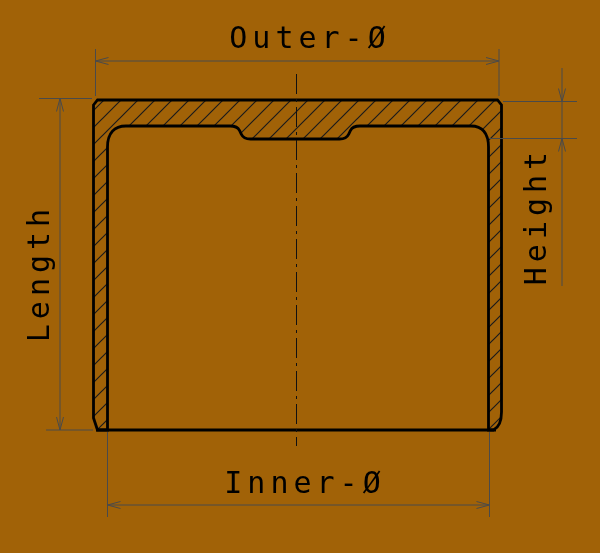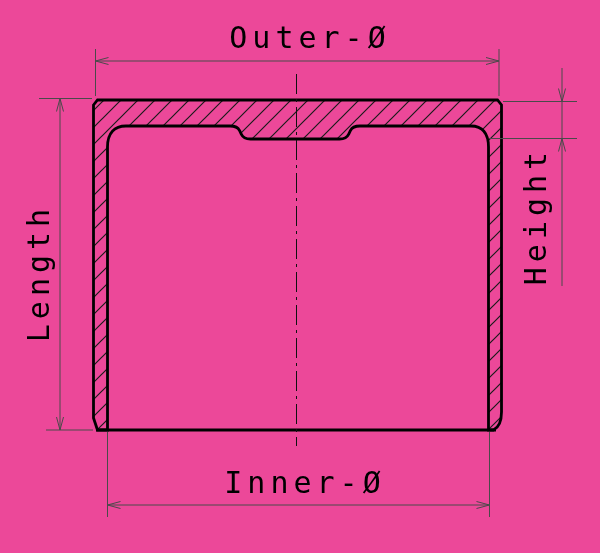--- a/index.html
+++ b/index.html
@@ -1,20 +1,20 @@
 <!DOCTYPE html>
 <html><head>
 <meta charset="utf-8">
 <style>
   html, body { margin: 0; padding: 0; background: #ffffff; }
   .canvas {
     position: relative;
     width: 600px;
     height: 553px;
-    background: #ec4899;
+    background: #a16207;
     overflow: hidden;
   }
   .dimtext {
     font-family: "DejaVu Sans Mono", "Liberation Mono", monospace;
     font-size: 30px;
     font-weight: 400;
     letter-spacing: 5px;
     fill: #000000;
   }
   .outline   { stroke: #000000; stroke-width: 2.8; fill: url(#hatch); stroke-linejoin: miter; }

